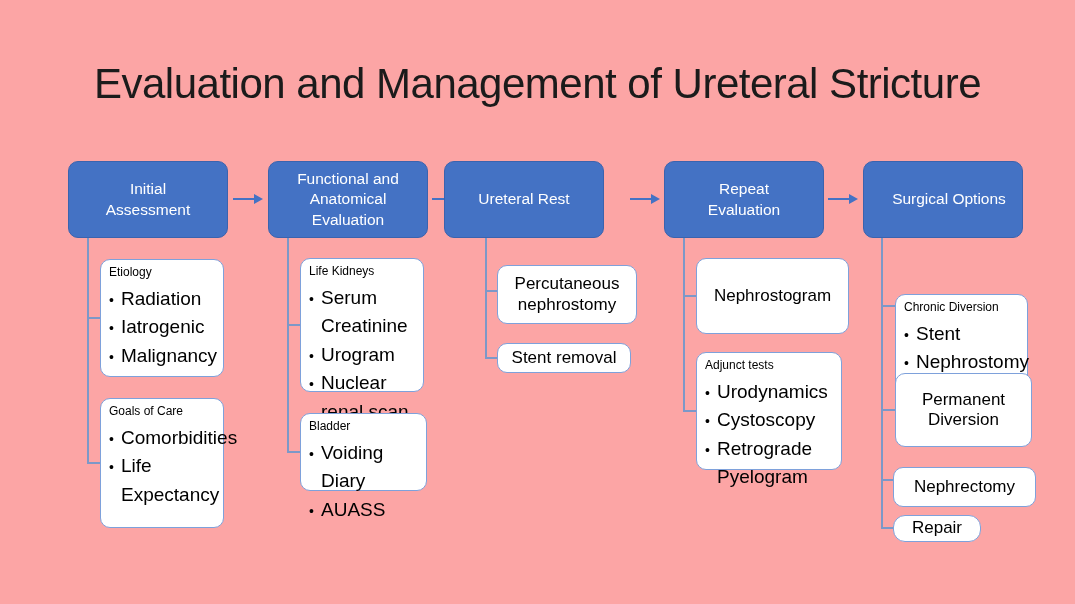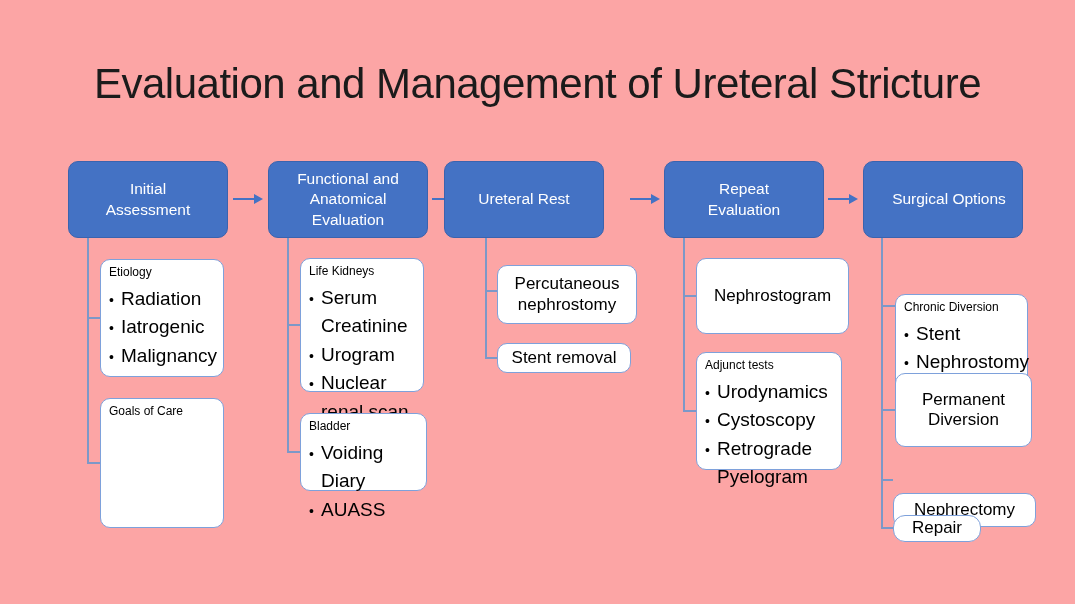--- a/index.html
+++ b/index.html
@@ -57,21 +57,21 @@
   .b-etiology     {left:100px;top:259px;width:124px;height:118px;}
   .b-goals        {left:100px;top:398px;width:124px;height:130px;}
   .b-kidneys      {left:300px;top:258px;width:124px;height:134px;}
   .b-bladder      {left:300px;top:413px;width:127px;height:78px;}
   .b-perc         {left:497px;top:265px;width:140px;height:59px;}
   .b-stentremoval {left:497px;top:343px;width:134px;height:30px;}
   .b-nephrostogram{left:696px;top:258px;width:153px;height:76px;}
   .b-adjunct      {left:696px;top:352px;width:146px;height:118px;}
   .b-chronic      {left:895px;top:256px;width:133px;height:99px;margin-top:38px;}
   .b-permanent    {left:895px;top:373px;width:137px;height:74px;}
-  .b-nephrectomy  {left:893px;top:467px;width:143px;height:34px;margin-top:26px;}
+  .b-nephrectomy  {left:893px;top:467px;width:143px;height:40px;}
   .b-repair       {left:893px;top:515px;width:88px;height:27px;border-radius:12px;}
 </style>
 </head>
 <body>
 
 <div id="slide">
 
   <div class="slide-title">Evaluation and Management of Ureteral Stricture</div>
 
   <div class="hdr hdr1">
@@ -136,20 +136,30 @@
           <span>Iatrogenic</span>
         </div>
       <div class="bullet">
           <span class="dot"></span>
           <span>Malignancy</span>
         </div>
     </div>
   </div>
   <div class="node b-goals">
     <div class="node-title">Goals of Care</div>
+    <div class="bullets">
+      <div class="bullet">
+          <span class="dot"></span>
+          <span>Comorbidities</span>
+        </div>
+      <div class="bullet">
+          <span class="dot"></span>
+          <span>Life Expectancy</span>
+        </div>
+    </div>
   </div>
 
   <div class="node b-kidneys">
     <div class="node-title">Life Kidneys</div>
     <div class="bullets">
       <div class="bullet">
           <span class="dot"></span>
           <span>Serum Creatinine</span>
         </div>
       <div class="bullet">

